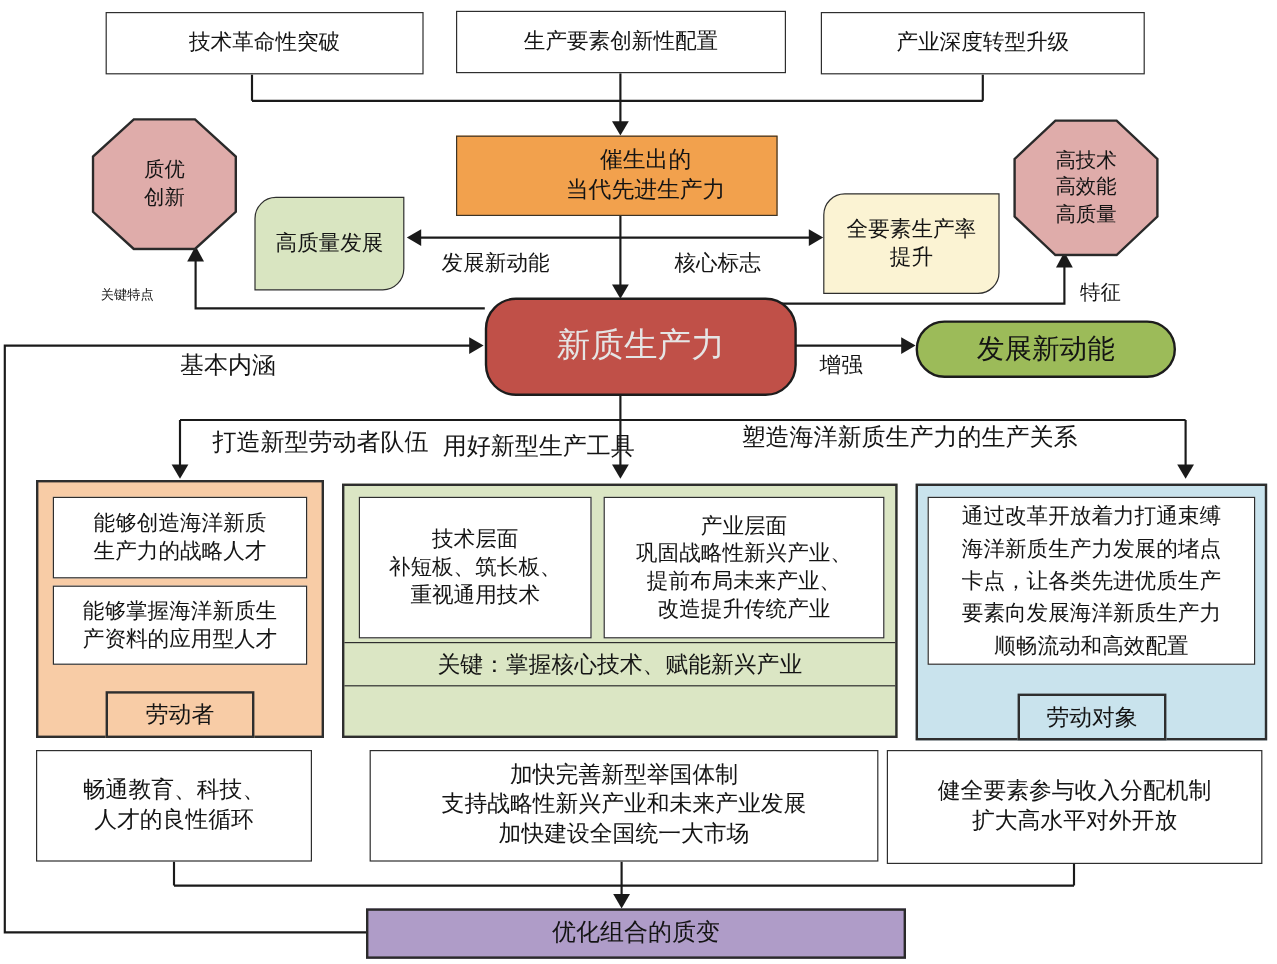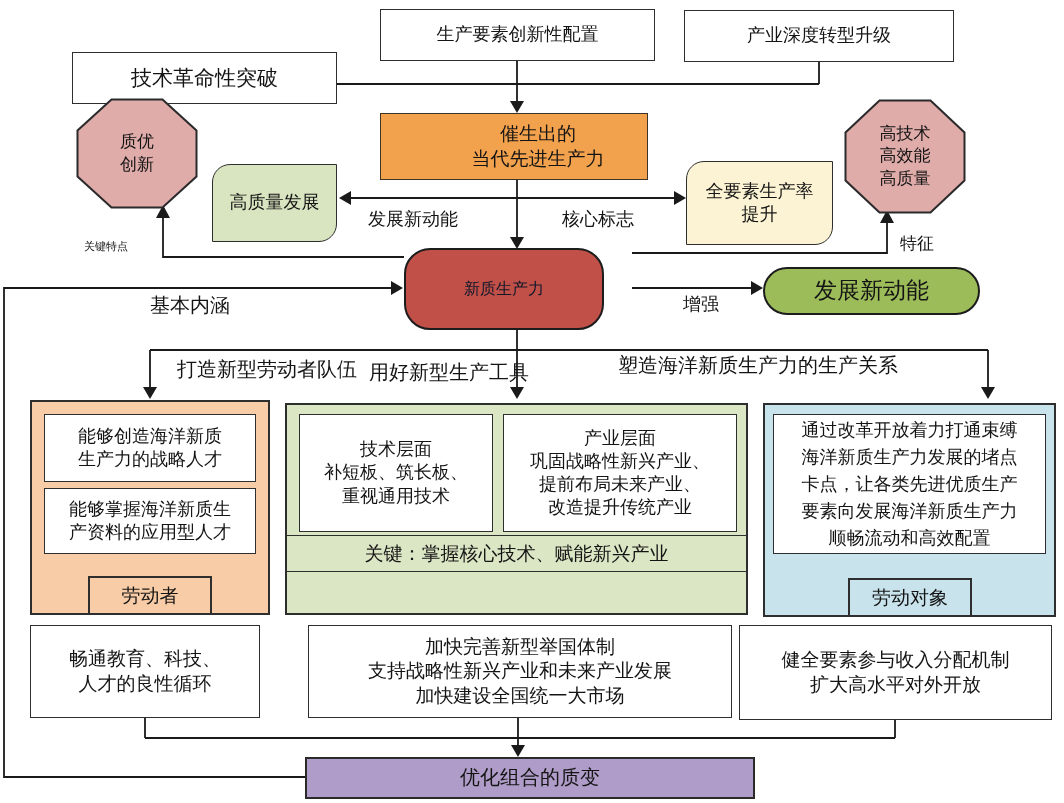--- a/index.html
+++ b/index.html
@@ -68,21 +68,21 @@
       <polygon points="880,223 894,223 887,210"></polygon>
       <polygon points="391,281 391,295 403,288"></polygon>
       <polygon points="751,281 751,295 763,288"></polygon>
       <polygon points="143,387 157,387 150,399"></polygon>
       <polygon points="510,387 524,387 517,399"></polygon>
       <polygon points="981,387 995,387 988,399"></polygon>
       <polygon points="511,745 525,745 518,757"></polygon>
     </g>
   </svg>
 
-  <div class="box" style="left:72px;top:10px;width:265px;height:52px;font-size:21px;margin-top:42px;">技术革命性突破</div>
+  <div class="box" style="left:88px;top:10px;width:265px;height:52px;font-size:18px;">技术革命性突破</div>
   <div class="box" style="left:380px;top:9px;width:275px;height:52px;font-size:18px;">生产要素创新性配置</div>
   <div class="box" style="left:684px;top:10px;width:270px;height:52px;font-size:18px;">产业深度转型升级</div>
 
   <div class="box" style="left:380px;top:113px;width:268px;height:67px;font-size:19px;background:#F2A14D;border-color:#3c3427;padding-left:48px;">催生出的
 当代先进生产力</div>
 
   <div class="octowrap" style="left:76px;top:98px;width:122px;height:111px;">
     <svg width="122" height="111" viewBox="0 0 122 111">
       <polygon points="35.5,1.5 86.5,1.5 120.5,32.5 120.5,78.5 86.5,109.5 35.5,109.5 1.5,78.5 1.5,32.5" fill="#DFACAA" stroke="#2a2a2a" stroke-width="2"></polygon>
     </svg>
@@ -97,21 +97,21 @@
     <div class="octext">高技术
 高效能
 高质量</div>
   </div>
 
   <div class="box" style="left:212px;top:164px;width:125px;height:78px;font-size:18px;background:#D9E5C1;border-radius:18px 0 18px 0;">高质量发展</div>
 
   <div class="box" style="left:686px;top:161px;width:147px;height:84px;font-size:18px;background:#FBF3D3;border-radius:18px 0 18px 0;">全要素生产率
 提升</div>
 
-  <div class="box" style="left:404px;top:248px;width:200px;height:82px;font-size:16px;background:#C05048;border:2px solid #1c1c1c;border-radius:26px;color:#0f172a;">新质生产力</div>
+  <div class="box" style="left:404px;top:248px;width:260px;height:82px;font-size:28px;background:#C05048;border:2px solid #1c1c1c;border-radius:26px;color:#e5e5e5;">新质生产力</div>
 
   <div class="box" style="left:763px;top:267px;width:217px;height:48px;font-size:23px;background:#9CBB59;border:2px solid #1c1c1c;border-radius:24px;">发展新动能</div>
 
   <div class="lbl" style="left:363px;top:209px;width:100px;font-size:18px;">发展新动能</div>
   <div class="lbl" style="left:548px;top:209px;width:100px;font-size:18px;">核心标志</div>
   <div class="lbl" style="left:64px;top:240px;width:84px;font-size:11px;text-align:center;">关键特点</div>
   <div class="lbl" style="left:893px;top:234px;width:48px;font-size:17px;">特征</div>
   <div class="lbl" style="left:147px;top:293px;width:86px;font-size:20px;">基本内涵</div>
   <div class="lbl" style="left:680px;top:294px;width:42px;font-size:18px;">增强</div>
 

